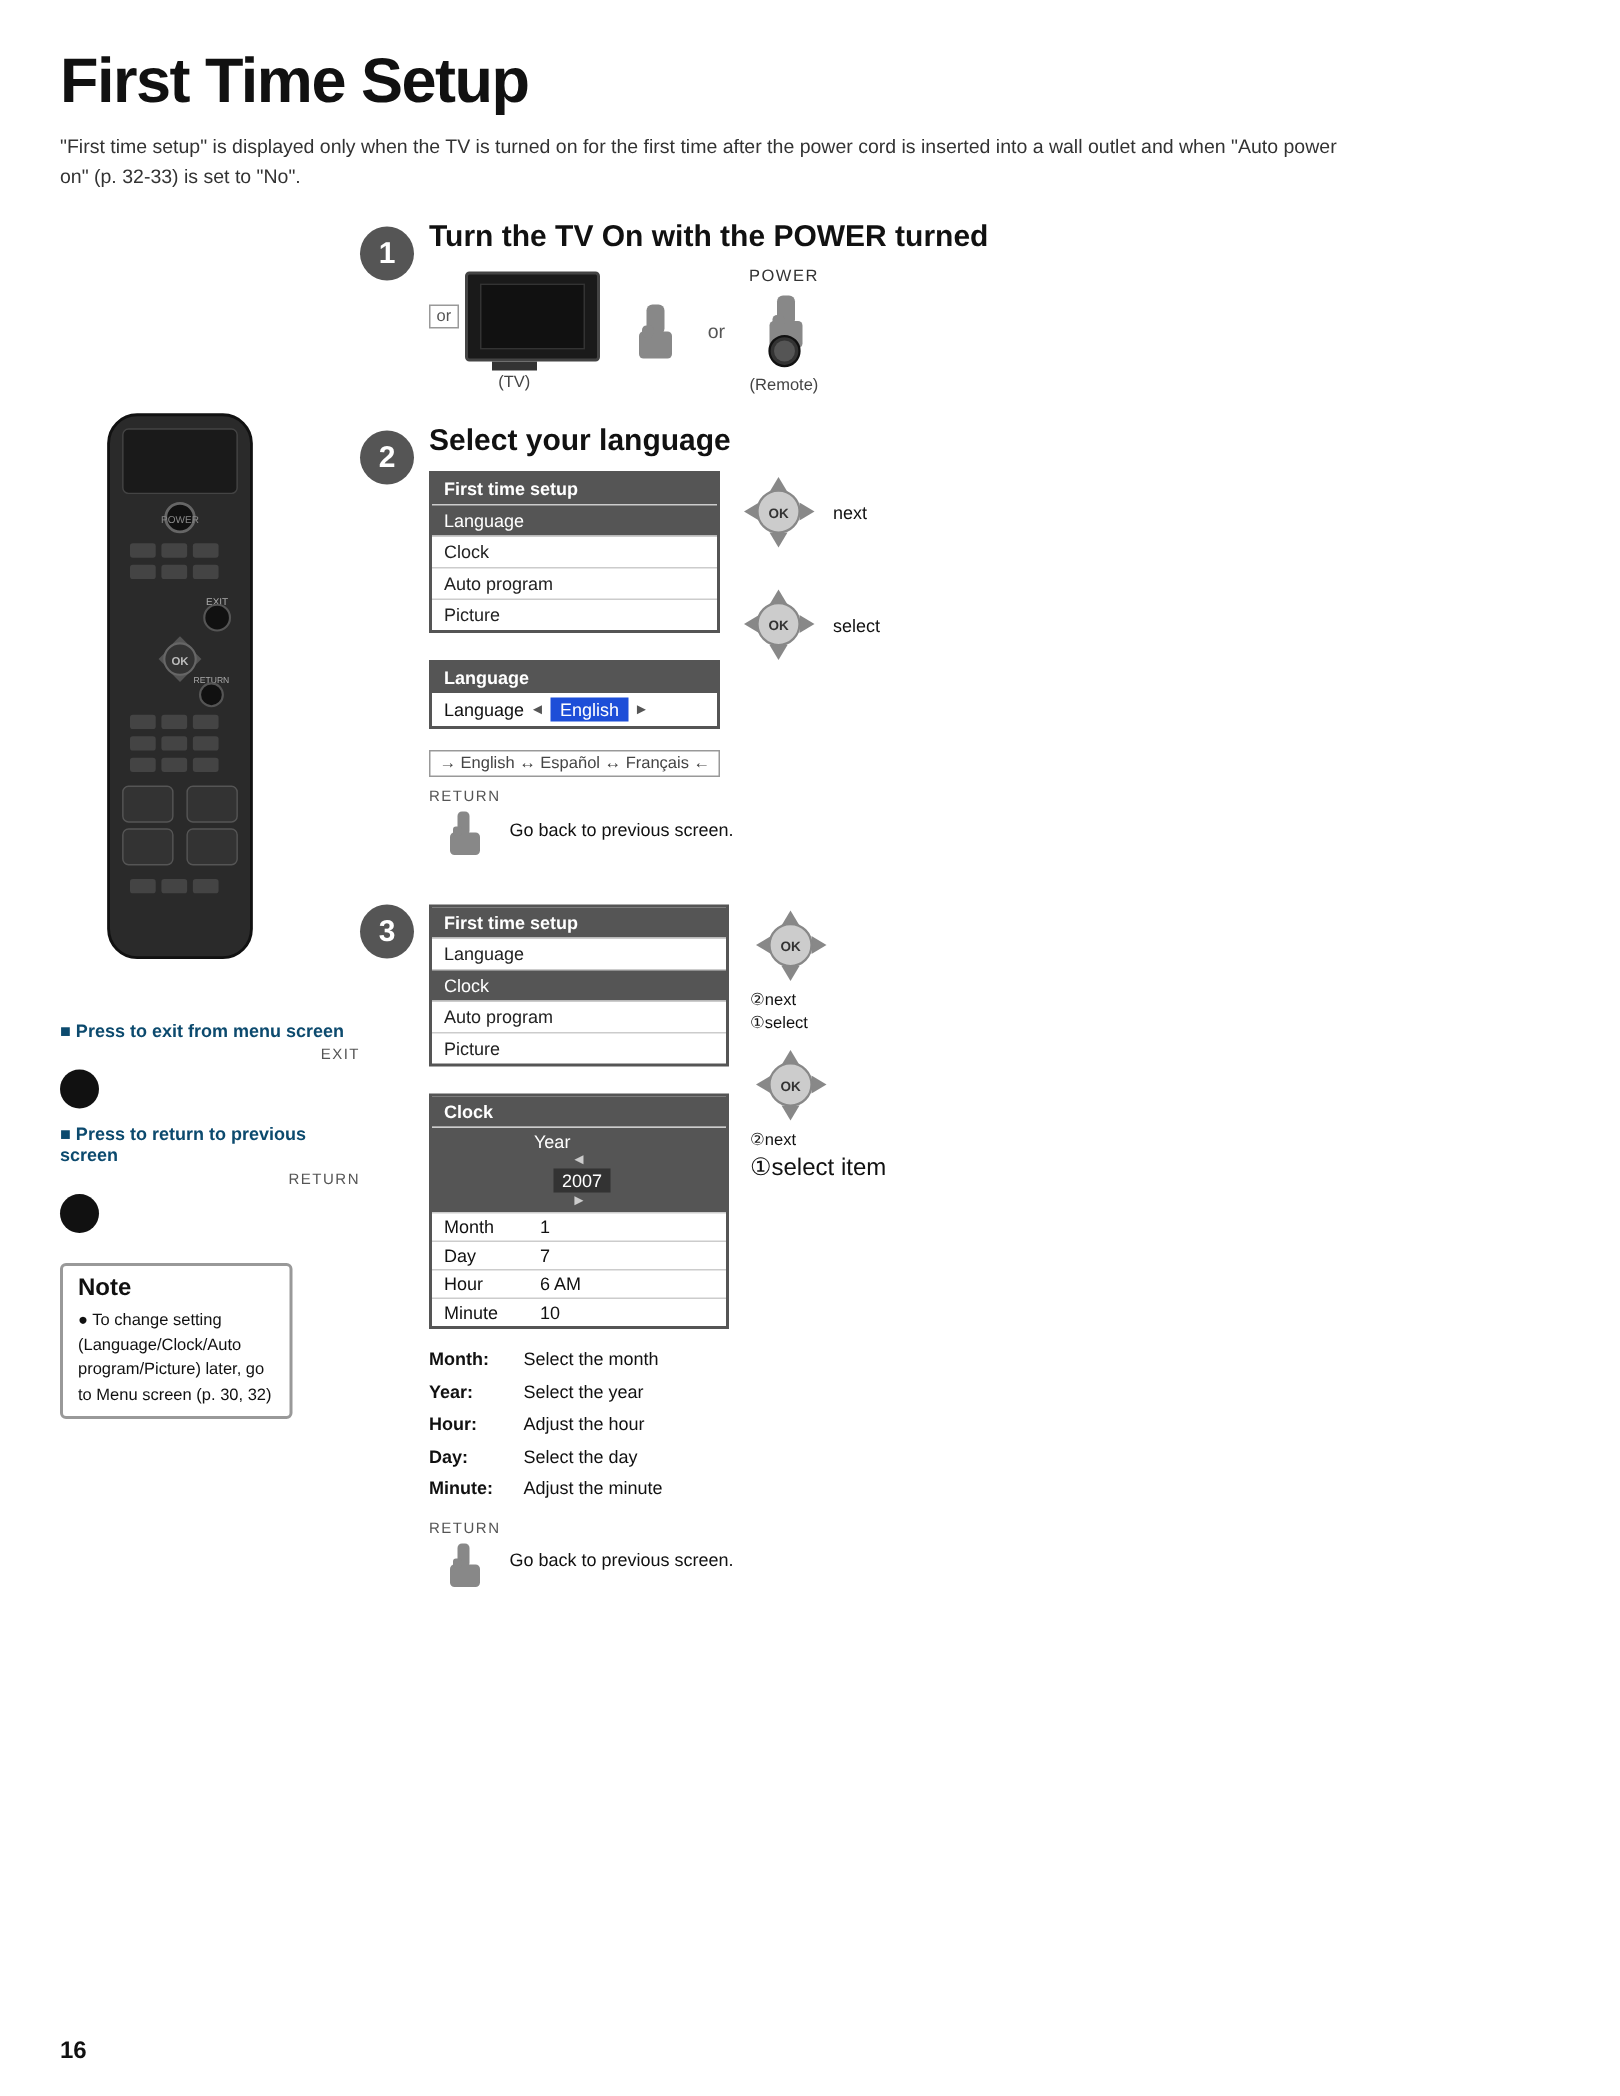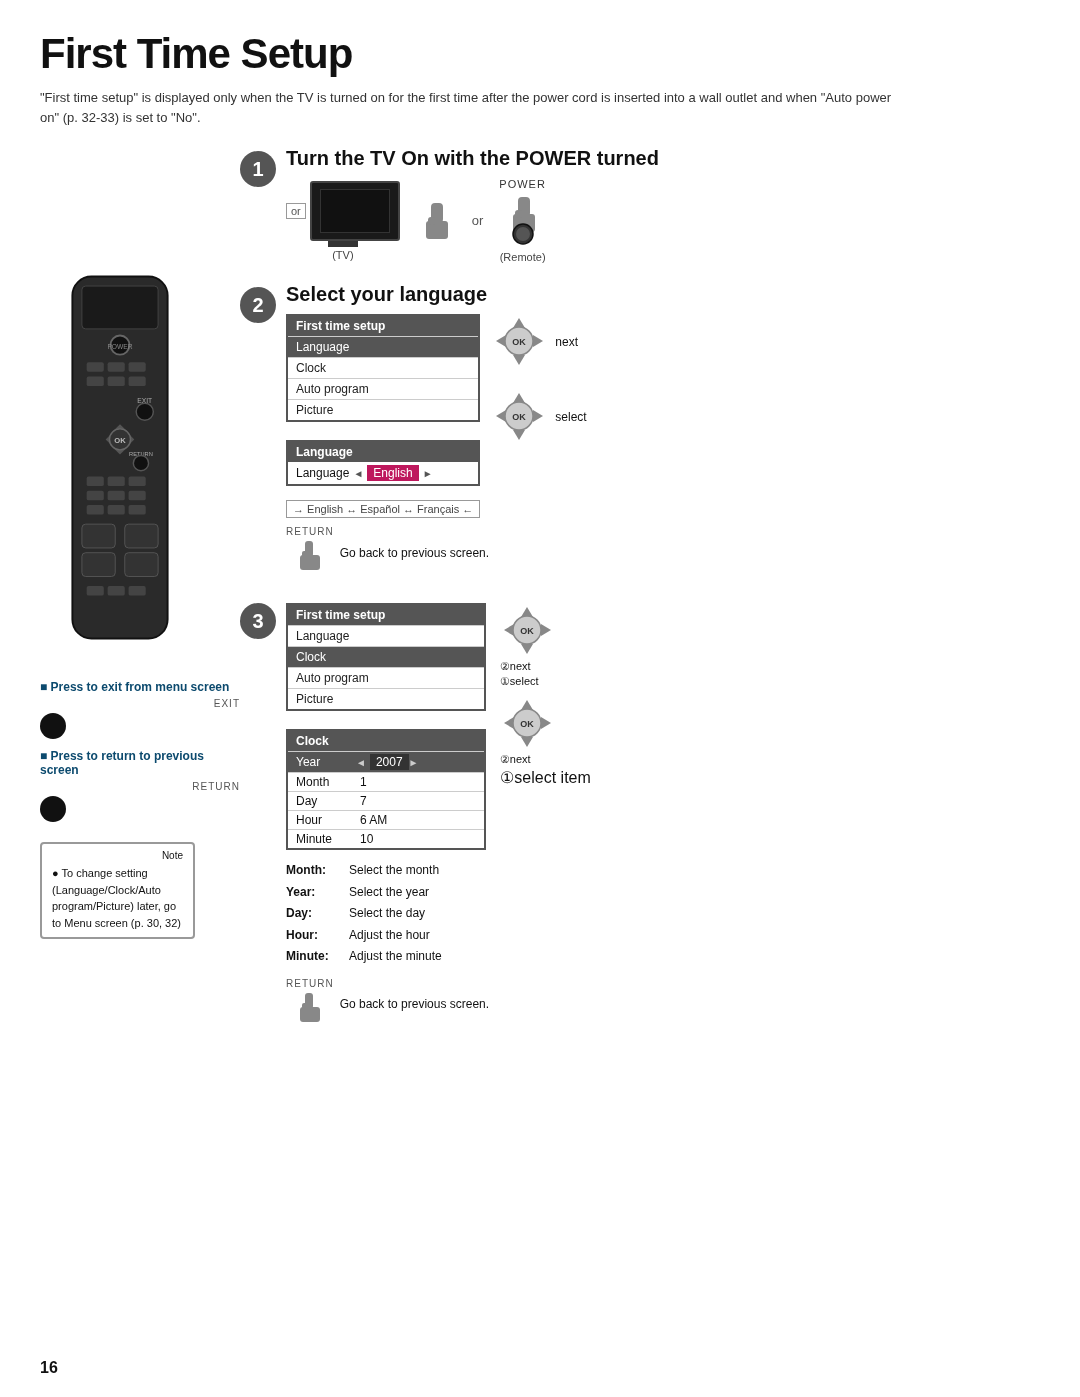--- a/index.html
+++ b/index.html
@@ -141,21 +141,21 @@
       padding: 3px 8px;
     }
     .lang-row {
       display: flex;
       align-items: center;
       padding: 3px 8px;
       gap: 4px;
       font-size: 12px;
     }
     .lang-val {
-      background: #be185d;
+      background: #1d4ed8;
       color: #fff;
       padding: 1px 6px;
       font-size: 12px;
     }
     .arrow-small {
       font-size: 10px;
       color: #555;
     }
 
     
@@ -176,20 +176,21 @@
     .clock-row {
       display: flex;
       align-items: center;
       padding: 2px 8px;
       border-top: 1px solid #ccc;
       font-size: 12px;
     }
     .clock-row.highlighted {
       background: #555;
       color: #fff;
+      flex-direction: column;
     }
     .clock-label {
       min-width: 60px;
       font-weight: normal;
     }
     .clock-val {
       background: #333;
       color: #fff;
       padding: 1px 6px;
       font-size: 12px;
@@ -242,23 +243,23 @@
 
     .note-box {
       border: 2px solid #999;
       border-radius: 4px;
       padding: 6px 10px;
       margin-top: 20px;
       font-size: 12px;
       max-width: 155px;
     }
     .note-title {
-      font-weight: normal;
-      font-size: 10px;
-      text-align: right;
+      font-weight: bold;
+      font-size: 16px;
+      text-align: left;
       margin-bottom: 4px;
     }
 
     
     .page-num {
       position: absolute;
       bottom: 20px;
       left: 40px;
       font-size: 16px;
       font-weight: bold;
@@ -654,26 +655,26 @@
         <div class="clock-desc">
           <div class="clock-desc-row">
             <span class="clock-desc-key">Month:</span>
             <span>Select the month</span>
           </div>
           <div class="clock-desc-row">
             <span class="clock-desc-key">Year:</span>
             <span>Select the year</span>
           </div>
           <div class="clock-desc-row">
+            <span class="clock-desc-key">Hour:</span>
+            <span>Adjust the hour</span>
+          </div>
+          <div class="clock-desc-row">
             <span class="clock-desc-key">Day:</span>
             <span>Select the day</span>
-          </div>
-          <div class="clock-desc-row">
-            <span class="clock-desc-key">Hour:</span>
-            <span>Adjust the hour</span>
           </div>
           <div class="clock-desc-row">
             <span class="clock-desc-key">Minute:</span>
             <span>Adjust the minute</span>
           </div>
         </div>
 
         <div class="return-area" style="margin-top:10px;">
           <div style="display:flex;flex-direction:column;align-items:center;gap:2px;">
             <span class="return-label">RETURN</span>

